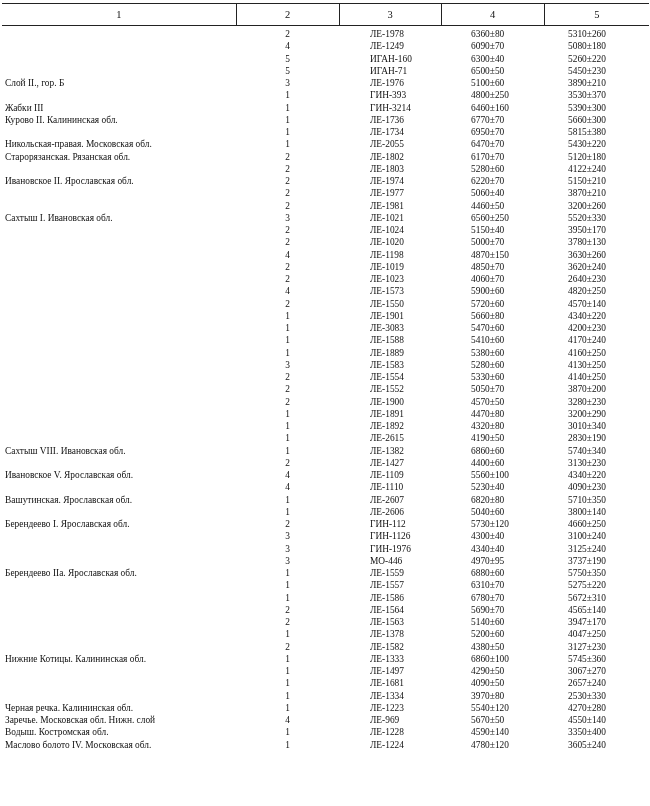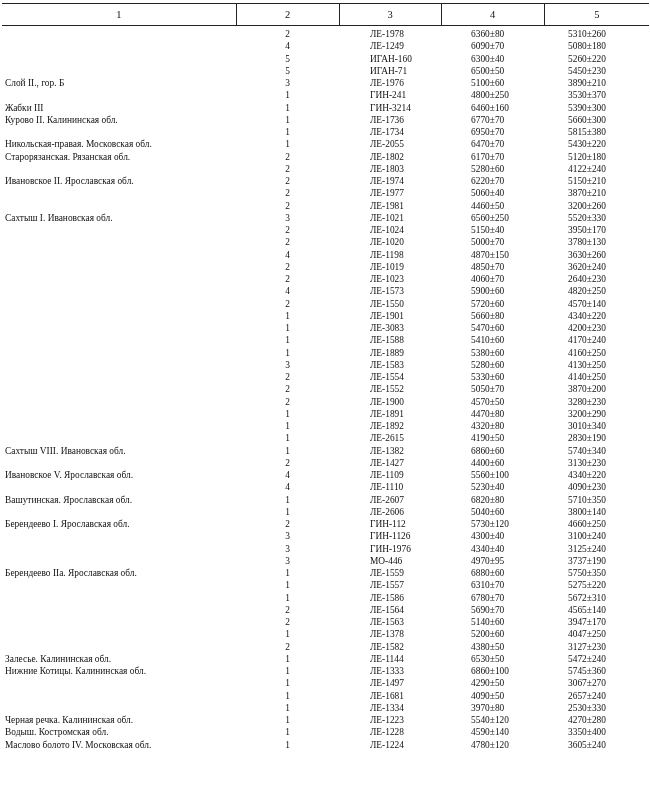--- a/index.html
+++ b/index.html
@@ -70,21 +70,21 @@
       <tr>
         <td class="name">Слой II., гор. Б</td>
         <td class="n">3</td>
         <td class="code">ЛЕ-1976</td>
         <td class="age">5100±60</td>
         <td class="cal">3890±210</td>
       </tr>
       <tr>
         <td class="name"></td>
         <td class="n">1</td>
-        <td class="code">ГИН-241</td>
+        <td class="code">ГИН-393</td>
         <td class="age">4800±250</td>
         <td class="cal">3530±370</td>
       </tr>
       <tr>
         <td class="name">Жабки III</td>
         <td class="n">1</td>
         <td class="code">ГИН-3214</td>
         <td class="age">6460±160</td>
         <td class="cal">5390±300</td>
       </tr>
@@ -390,27 +390,20 @@
         <td class="cal">4047±250</td>
       </tr>
       <tr>
         <td class="name"></td>
         <td class="n">2</td>
         <td class="code">ЛЕ-1582</td>
         <td class="age">4380±50</td>
         <td class="cal">3127±230</td>
       </tr>
       <tr>
-        <td class="name">Залесье. Калининская обл.</td>
-        <td class="n">1</td>
-        <td class="code">ЛЕ-1144</td>
-        <td class="age">6530±50</td>
-        <td class="cal">5472±240</td>
-      </tr>
-      <tr>
         <td class="name">Нижние Котицы. Калининская обл.</td>
         <td class="n">1</td>
         <td class="code">ЛЕ-1333</td>
         <td class="age">6860±100</td>
         <td class="cal">5745±360</td>
       </tr>
       <tr>
         <td class="name"></td>
         <td class="n">1</td>
         <td class="code">ЛЕ-1497</td>
@@ -430,20 +423,27 @@
         <td class="code">ЛЕ-1334</td>
         <td class="age">3970±80</td>
         <td class="cal">2530±330</td>
       </tr>
       <tr>
         <td class="name">Черная речка. Калининская обл.</td>
         <td class="n">1</td>
         <td class="code">ЛЕ-1223</td>
         <td class="age">5540±120</td>
         <td class="cal">4270±280</td>
+      </tr>
+      <tr>
+        <td class="name">Заречье. Московская обл. Нижн. слой</td>
+        <td class="n">4</td>
+        <td class="code">ЛЕ-969</td>
+        <td class="age">5670±50</td>
+        <td class="cal">4550±140</td>
       </tr>
       <tr>
         <td class="name">Водыш. Костромская обл.</td>
         <td class="n">1</td>
         <td class="code">ЛЕ-1228</td>
         <td class="age">4590±140</td>
         <td class="cal">3350±400</td>
       </tr>
       <tr>
         <td class="name">Маслово болото IV. Московская обл.</td>

